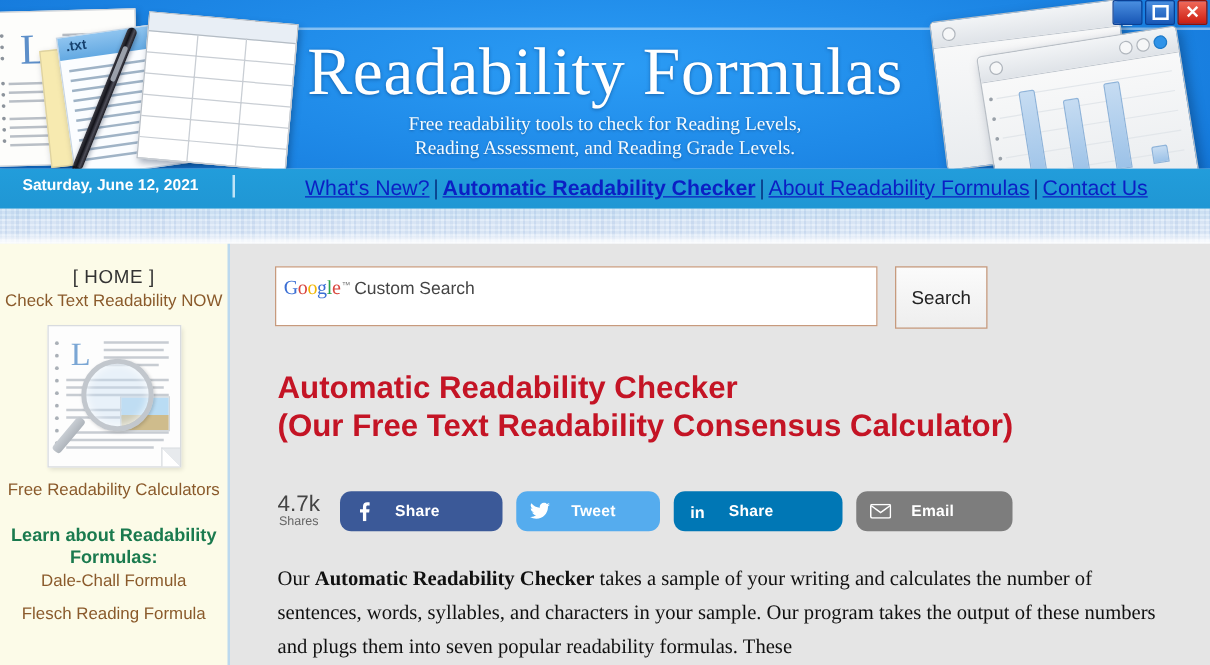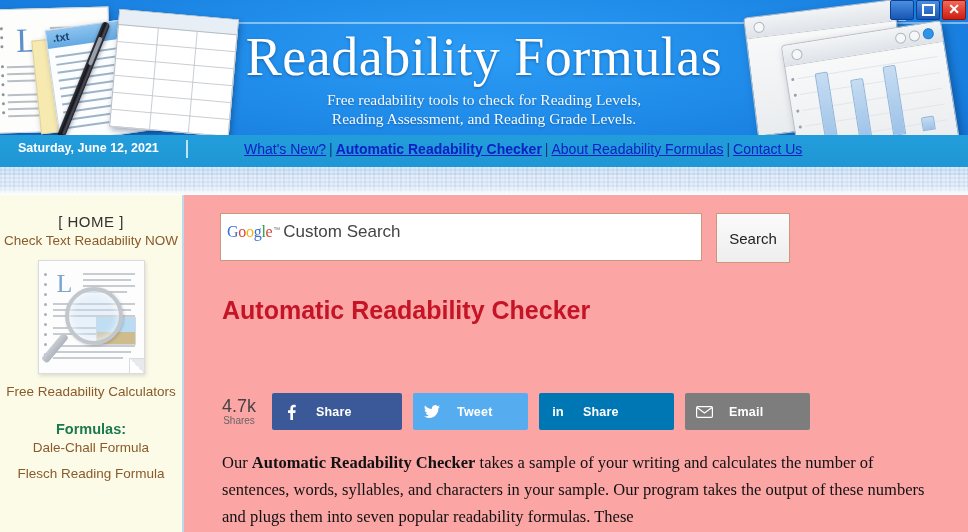--- a/index.html
+++ b/index.html
@@ -83,21 +83,21 @@
     background:linear-gradient(#c6dcf2,#9cc2e8);border:1px solid #8fb4da;}
   .w-front .axl{position:absolute;left:0;right:0;height:1px;background:#e2e6ea;}
   .w-front .tickdot{position:absolute;left:-6px;width:3px;height:3px;border-radius:50%;background:#9aa1a9;}
 
   
   .navbar{position:absolute;left:0;top:135px;width:968px;height:40px;
     background:linear-gradient(#229ddb,#1f95d2);}
   .navdate{position:absolute;left:18px;top:6px;font-size:12.5px;color:#ffffff;
     font-weight:bold;}
   .navsep-v{position:absolute;left:186px;top:5px;width:2px;height:18px;background:#bfe4f7;}
-  .navlinks{position:absolute;left:244px;top:6px;font-size:14px;color:#1027c9;white-space:nowrap;}
+  .navlinks{position:absolute;left:244px;top:6px;font-size:17px;color:#1027c9;white-space:nowrap;}
   .navlinks a{color:#0b1fc4;text-decoration:underline;cursor:pointer;}
   .navlinks a.bold{font-weight:bold;}
   .navlinks .pipe{color:#083a86;padding:0 3px;}
   .navbar .underline{position:absolute;left:0;bottom:0;width:968px;height:2px;background:#0f86c6;}
 
   
   .texband{position:absolute;left:0;top:167px;width:968px;height:28px;
     background:
       repeating-linear-gradient(90deg, #e4edf8 0 2px, #f1f6fc 2px 4px, #dde8f6 4px 6px, #eef4fb 6px 9px),
       repeating-linear-gradient(0deg, #e6eef8 0 2px, #f3f8fd 2px 4px);
@@ -121,46 +121,46 @@
   .sb-img .photo2{position:absolute;right:8px;bottom:28px;width:38px;height:26px;
     background:linear-gradient(#b9dcf4 0 55%, #cfbc8c 55% 100%);border:1px solid #d4d8dc;}
   .sb-img .glass{position:absolute;left:26px;top:26px;width:50px;height:50px;border-radius:50%;
     border:4px solid #c2c7cd;background:rgba(200,222,242,.40);
     box-shadow:inset 0 0 8px rgba(255,255,255,.85),1px 1px 3px rgba(0,0,0,.18);}
   .sb-img .handle{position:absolute;left:12px;top:70px;width:8px;height:34px;
     background:linear-gradient(90deg,#c9ced4,#aeb4bb);transform:rotate(40deg);border-radius:3px;}
   .sb-img .fold{position:absolute;right:0;bottom:0;width:14px;height:14px;
     background:linear-gradient(225deg,#e7eaed 50%,#ffffff 50%);border-left:1px solid #d8dbdf;border-top:1px solid #d8dbdf;}
 
-  .main{position:absolute;left:184px;top:0;width:784px;height:337px;background:#fca5a5;}
+  .main{position:absolute;left:184px;top:0;width:784px;height:337px;background:#e5e5e5;}
 
   
   .searchrow{position:absolute;left:36px;top:18px;display:flex;align-items:flex-start;}
   .searchbox{width:482px;height:48px;border:1px solid #c79a7d;background:#ffffff;
     display:flex;align-items:flex-start;padding:0;box-sizing:border-box;}
   .gplace{display:flex;align-items:baseline;padding:8px 0 0 6px;}
   .glogo{font-family:"Liberation Serif",serif;font-size:16px;line-height:1;letter-spacing:-.3px;}
   .glogo i{font-style:normal;}
   .g1{color:#3b6fd4}.g2{color:#d9453c}.g3{color:#f2b705}.g4{color:#3b6fd4}.g5{color:#2aa34a}.g6{color:#d9453c}
   .gtm{font-size:7px;color:#777;position:relative;top:-5px;margin-left:1px;}
-  .gcs{font-size:17px;color:#444;margin-left:3px;}
+  .gcs{font-size:14px;color:#444;margin-left:3px;}
   .searchbtn{margin-left:14px;width:74px;height:50px;border:1px solid #c79a7d;
     background:linear-gradient(#fbfbfb,#eeeeee);display:flex;align-items:center;
     justify-content:center;font-size:15px;color:#222;cursor:pointer;box-sizing:border-box;}
 
   
   .h1{position:absolute;left:38px;top:100px;font-size:25px;font-weight:bold;
     color:#c41425;line-height:31px;}
 
   
   .sharebar{position:absolute;left:32px;top:198px;display:flex;align-items:center;}
   .sharecount{width:46px;text-align:center;line-height:1.05;margin-right:10px;}
   .sharecount .n{font-size:18px;color:#444;}
   .sharecount .s{font-size:10px;color:#666;}
-  .sbtn{height:37px;border-radius:2px;display:flex;align-items:center;
+  .sbtn{height:32px;border-radius:9px;display:flex;align-items:center;
     margin-right:11px;cursor:pointer;color:#fff;}
   .sbtn .ic{width:38px;display:flex;align-items:center;justify-content:center;font-size:14px;}
   .sbtn .tx{font-size:12.5px;font-weight:bold;padding-right:20px;padding-left:6px;letter-spacing:.2px;}
   .fb{background:#3b5998;width:130px;}
   .tw{background:#55acee;width:115px;}
   .li{background:#0077b5;width:135px;}
   .em{background:#7d7d7d;width:125px;}
   .sbtn .ic svg{display:block;}
 
   
@@ -333,20 +333,21 @@
           <div class="bul" style="top:82px"></div>
         <div class="bul" style="top:92px"></div>
         <div class="photo2"></div>
         <div class="handle"></div>
         <div class="glass"></div>
         <div class="fold"></div>
       </div>
 
       <div class="sb-link" style="margin-top:9px">Free Readability Calculators</div>
       <div class="sb-h">
+        <div>Learn about Readability</div>
         <div>Formulas:</div>
       </div>
       <div class="sb-link" style="margin-top:1px">Dale-Chall Formula</div>
       <div class="sb-link" style="margin-top:8px">Flesch Reading Formula</div>
     </div>
 
     <div class="main">
 
       <div class="searchrow">
         <div class="searchbox">
@@ -354,20 +355,21 @@
             <span class="glogo"><i class="g1">G</i><i class="g2">o</i><i class="g3">o</i><i class="g4">g</i><i class="g5">l</i><i class="g6">e</i></span>
               <span class="gtm">™</span>
               <span class="gcs">Custom Search</span>
           </div>
         </div>
         <div class="searchbtn">Search</div>
       </div>
 
       <div class="h1">
         <div>Automatic Readability Checker</div>
+        <div>(Our Free Text Readability Consensus Calculator)</div>
       </div>
 
       <div class="sharebar">
         <div class="sharecount">
           <div class="n">4.7k</div>
           <div class="s">Shares</div>
         </div>
         <div class="sbtn fb">
           <span class="ic">
             <svg width="9" height="16" viewBox="0 0 9 16">

